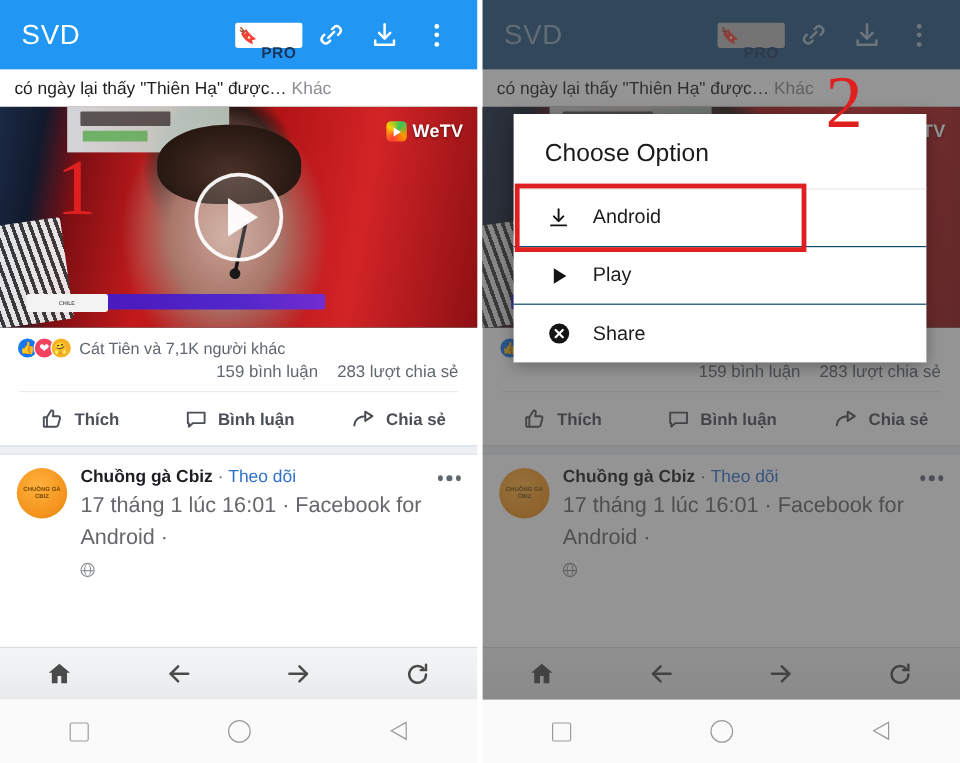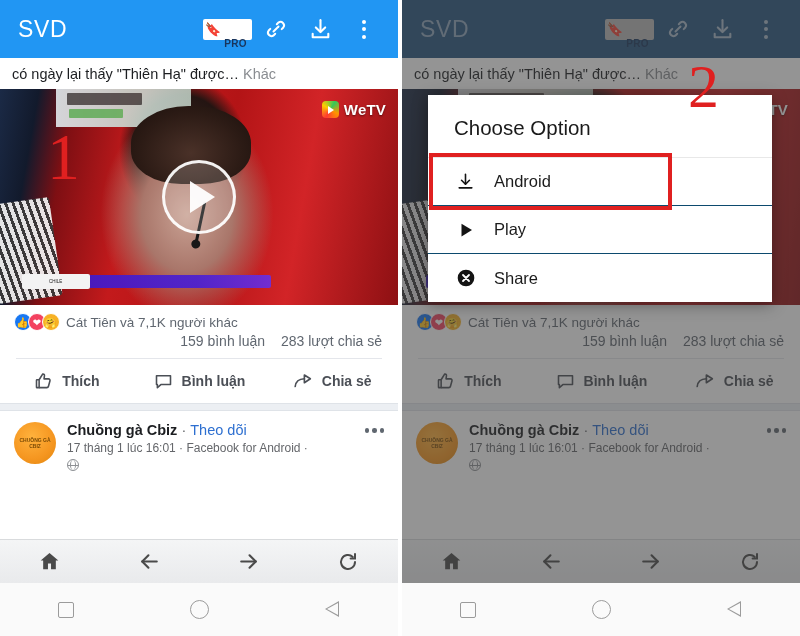--- a/index.html
+++ b/index.html
@@ -55,37 +55,37 @@
   .appbar .brand {
     color: #fff; font-size: 23px; letter-spacing: .6px; font-weight: 400;
   }
   .appbar .grow { flex: 1 1 auto; }
   .pro-badge {
     display: inline-flex; align-items: center; gap: 3px;
     background:#fff; border-radius:2px; padding: 2px 5px 2px 2px;
     height: 21px;
   }
   .pro-badge .bk { color:#19355c; font-size:13px; line-height:1; }
-  .pro-badge .tx { color:#19355c; font-size:10px; font-weight:bold; letter-spacing:.4px;margin-top:28px; }
+  .pro-badge .tx { color:#19355c; font-size:13px; font-weight:bold; letter-spacing:.4px;margin-top:28px; }
   .tb-ico {
     width: 40px; height: 44px; display:flex; align-items:center; justify-content:center;
   }
   .dots-v { display:flex; flex-direction:column; gap:3.5px; align-items:center; }
   .dots-v span { width:4px;height:4px;border-radius:50%;background:#fff; display:block; }
 
   
   .caption {
     padding: 8px 12px 7px; font-size: 14.5px; color:#1c1e21; background:#fff;
     white-space: nowrap;
   }
   .caption .more { color:#8a8d91; }
 
   
   .video {
-    position: relative; height: 216px; width: 100%;
+    position: relative; height: 184px; width: 100%;
     background:#2a0608; overflow:hidden;padding-left:32px;
   }
   .v-bg{position:absolute;inset:0;
     background:
       radial-gradient(ellipse 120px 150px at 47% 58%, #c9a294 0%, #a9766a 38%, rgba(169,118,106,0) 72%),
       radial-gradient(ellipse 80px 90px at 46% 28%, #3a2620 0%, #241512 60%, rgba(36,21,18,0) 80%),
       linear-gradient(100deg, #1b2a46 0%, #121a2c 9%, #7e0f13 17%, #c31a1c 33%, #b31416 55%, #d22427 74%, #8d1013 100%);
   }
   .v-top-strip{position:absolute;left:14%;top:0;width:34%;height:38px;
     background:linear-gradient(90deg,#dfe6ea,#c9d4cd 55%,#b9c7bd);opacity:.92;}
@@ -154,21 +154,21 @@
     width:42px;height:42px;border-radius:50%;flex:0 0 42px;
     background:radial-gradient(circle at 42% 36%,#ffb23d,#f59620 60%,#e0850d);
     display:flex;align-items:center;justify-content:center;
     font-size:5px;color:#7a4a05;text-align:center;line-height:1.25;font-weight:bold;
     overflow:hidden;
   }
   .post-meta{flex:1 1 auto;min-width:0;}
   .pm-1{font-size:14.5px;color:#1c1e21;font-weight:bold;}
   .pm-1 .dot{font-weight:normal;color:#65676b;}
   .pm-1 .follow{color:#2d6fd0;font-weight:normal;}
-  .pm-2{font-size:12px;color:#65676b;margin-top:2px;line-height:1.45;}
+  .pm-2{font-size:18px;color:#65676b;margin-top:2px;line-height:1.45;}
   .globe{display:inline-block;width:12px;height:12px;border-radius:50%;
     border:1.2px solid #8d9094;position:relative;vertical-align:-2px;margin-top:2px;}
   .globe::before{content:"";position:absolute;inset:0;border-radius:50%;
     border-left:1.2px solid #8d9094;border-right:1.2px solid #8d9094;
     width:4px;left:50%;transform:translateX(-50%);}
   .globe::after{content:"";position:absolute;left:0;right:0;top:50%;height:0;border-top:1.2px solid #8d9094;}
   .dots-h{display:flex;gap:3px;align-self:flex-start;margin-top:6px;}
   .dots-h span{width:4.5px;height:4.5px;border-radius:50%;background:#606770;display:block;}
 
   

